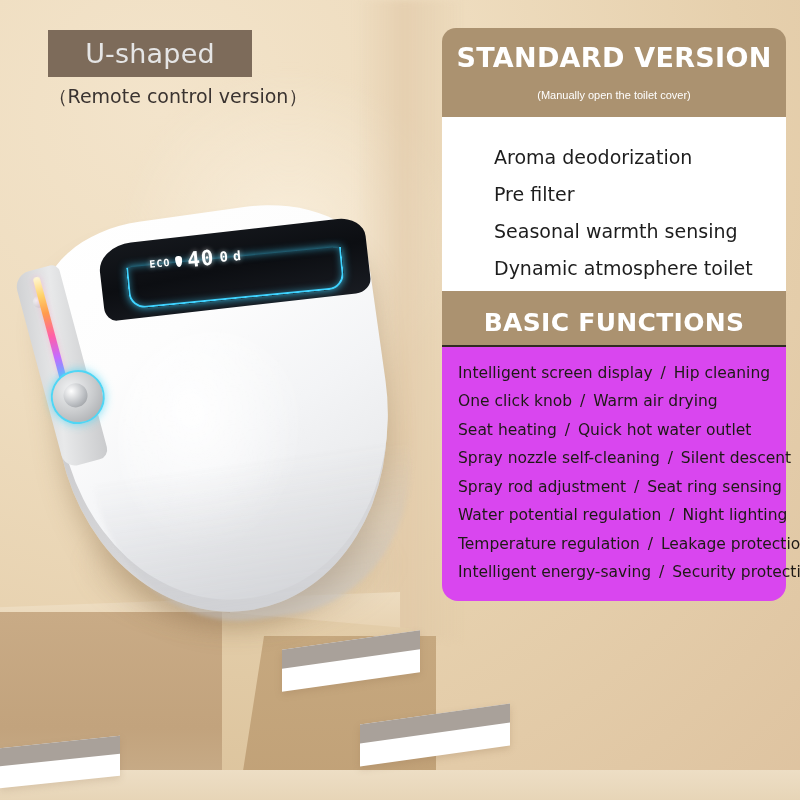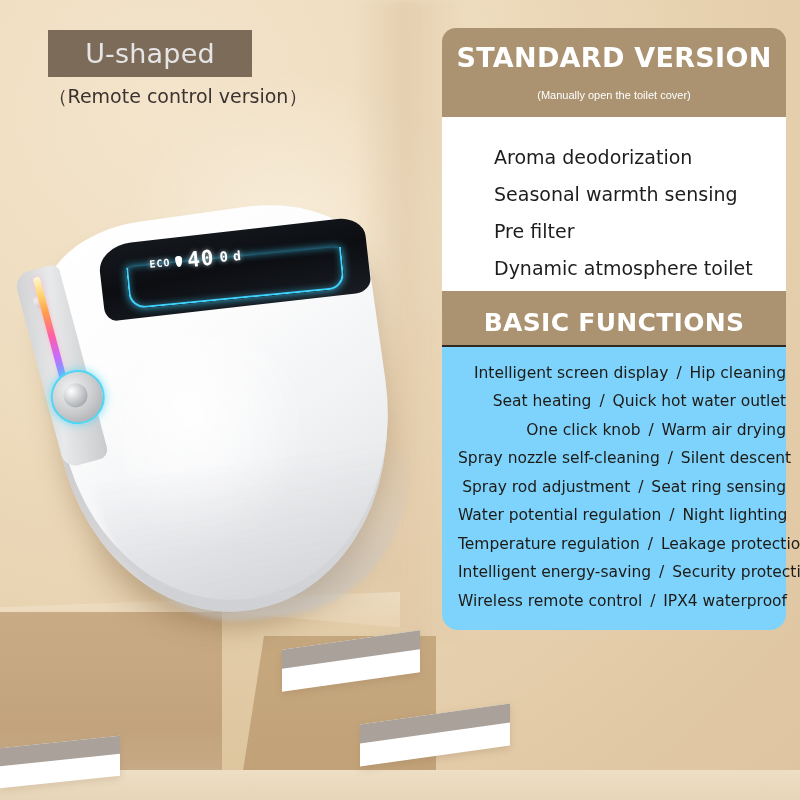--- a/index.html
+++ b/index.html
@@ -338,24 +338,23 @@
     color: #ffffff;
     font-size: 25px;
     font-weight: bold;
     letter-spacing: 0.3px;
   }
   .basic-divider {
     height: 2px;
     background: #312a22;
   }
   .basic-list {
-    background: #7dd3fc;
+    background: #d946ef;
     border-radius: 0 0 16px 16px;
     padding: 12px 0 14px 0;
-    text-align: right;
   }
   .basic-list ul {
     list-style: none;
     margin: 0;
     padding: 0 0 0 16px;
   }
   .basic-list li {
     font-size: 15.5px;
     color: #1e1a16;
     line-height: 1.0;
@@ -425,39 +424,38 @@
   <div id="info-col">
 
     <div class="banner-std">
       <div class="banner-std-title">STANDARD VERSION</div>
       <div class="banner-std-sub">(Manually open the toilet cover)</div>
     </div>
 
     <div class="white-card">
       <ul>
         <li>Aroma deodorization</li>
+        <li>Pre filter</li>
         <li>Seasonal warmth sensing</li>
-        <li>Pre filter</li>
         <li>Dynamic atmosphere toilet</li>
       </ul>
     </div>
 
     <div class="banner-basic">
       <span class="banner-basic-title">BASIC FUNCTIONS</span>
     </div>
     <div class="basic-divider"></div>
 
     <div class="basic-list">
       <ul id="basic-rows">
           <li><span>Intelligent screen display</span><span class="sep">&nbsp;/&nbsp;</span><span>Hip cleaning</span></li>
+          <li><span>One click knob</span><span class="sep">&nbsp;/&nbsp;</span><span>Warm air drying</span></li>
           <li><span>Seat heating</span><span class="sep">&nbsp;/&nbsp;</span><span>Quick hot water outlet</span></li>
-          <li><span>One click knob</span><span class="sep">&nbsp;/&nbsp;</span><span>Warm air drying</span></li>
           <li><span>Spray nozzle self-cleaning</span><span class="sep">&nbsp;/&nbsp;</span><span>Silent descent</span></li>
           <li><span>Spray rod adjustment</span><span class="sep">&nbsp;/&nbsp;</span><span>Seat ring sensing</span></li>
           <li><span>Water potential regulation</span><span class="sep">&nbsp;/&nbsp;</span><span>Night lighting</span></li>
           <li><span>Temperature regulation</span><span class="sep">&nbsp;/&nbsp;</span><span>Leakage protection</span></li>
           <li><span>Intelligent energy-saving</span><span class="sep">&nbsp;/&nbsp;</span><span>Security protection</span></li>
-          <li><span>Wireless remote control</span><span class="sep">&nbsp;/&nbsp;</span><span>IPX4 waterproof</span></li>
         </ul>
     </div>
 
   </div>
 </div>
 
 </body></html>

